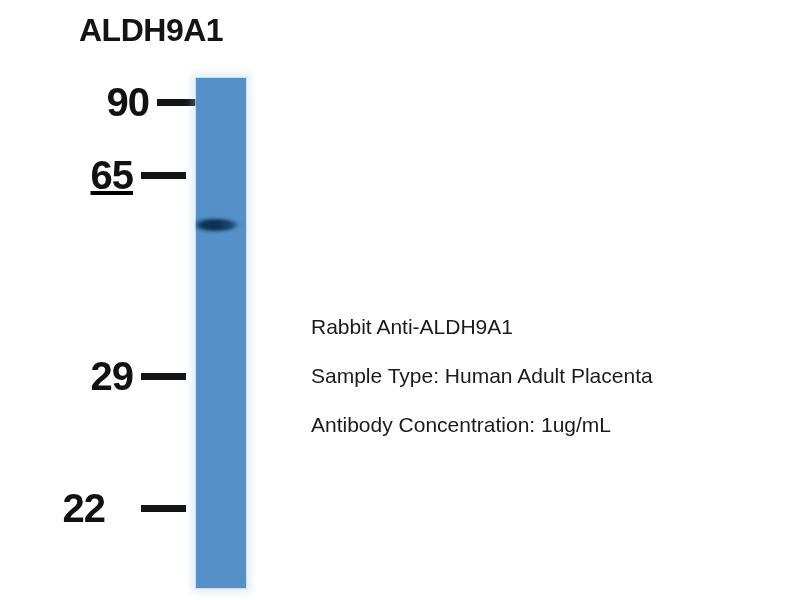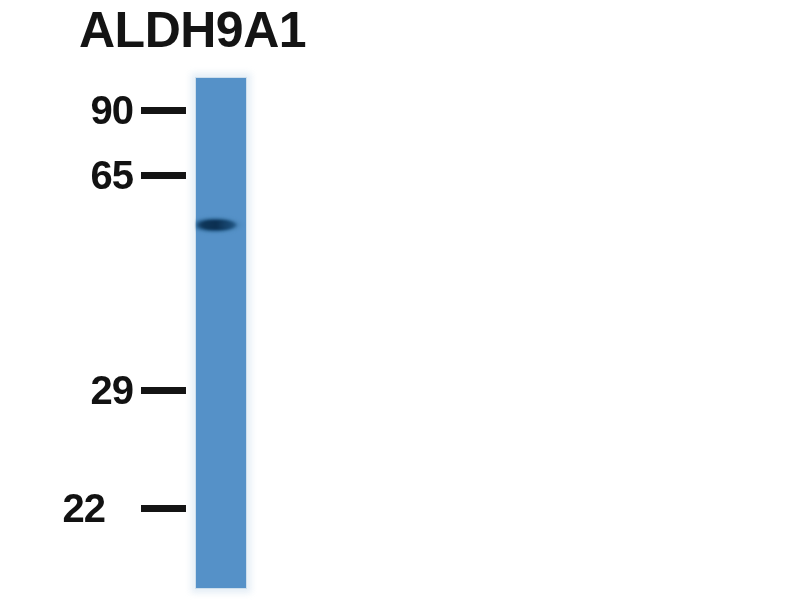--- a/index.html
+++ b/index.html
@@ -20,21 +20,21 @@
     overflow: hidden;
   }
 
   
   #blot-title {
     position: absolute;
     left: 79px;
     top: 2px;
     font-family: "Liberation Sans", sans-serif;
     font-weight: bold;
-    font-size: 50px;
+    font-size: 32px;
     line-height: 56px;
     letter-spacing: -0.5px;
     color: #141414;
     white-space: nowrap;
   }
 
   
   #ladder {
     position: absolute;
     left: 0;
@@ -164,45 +164,50 @@
 </style>
 </head>
 <body>
 
 <div id="figure">
 
   <div id="blot-title">ALDH9A1</div>
 
   <div id="ladder">
 
-    <div class="marker" style="top: 88px;">
+    <div class="marker" style="top: 80px; padding-left: 16px;">
       <span class="marker-label">90</span>
       <span class="marker-dash"></span>
     </div>
 
-    <div class="marker" style="top: 153px;">
+    <div class="marker" style="top: 153px; text-decoration: underline;">
       <span class="marker-label">65</span>
       <span class="marker-dash"></span>
     </div>
 
 
-    <div class="marker" style="top: 368px;">
+    <div class="marker" style="top: 354px;">
       <span class="marker-label">29</span>
       <span class="marker-dash"></span>
     </div>
 
     <div class="marker" style="top: 486px; gap: 28px;">
       <span class="marker-label">22</span>
       <span class="marker-dash"></span>
     </div>
 
   </div>
 
   <div id="lane-wrap">
     <div id="lane-halo"></div>
     <div id="lane">
       <div id="band"></div>
       <div id="band-core"></div>
     </div>
   </div>
 
+  <div id="annotations">
+    <div class="ann-line">Rabbit Anti-ALDH9A1</div>
+    <div class="ann-line">Sample Type: Human Adult Placenta</div>
+    <div class="ann-line">Antibody Concentration: 1ug/mL</div>
+  </div>
 
 </div>
 
 </body></html>

